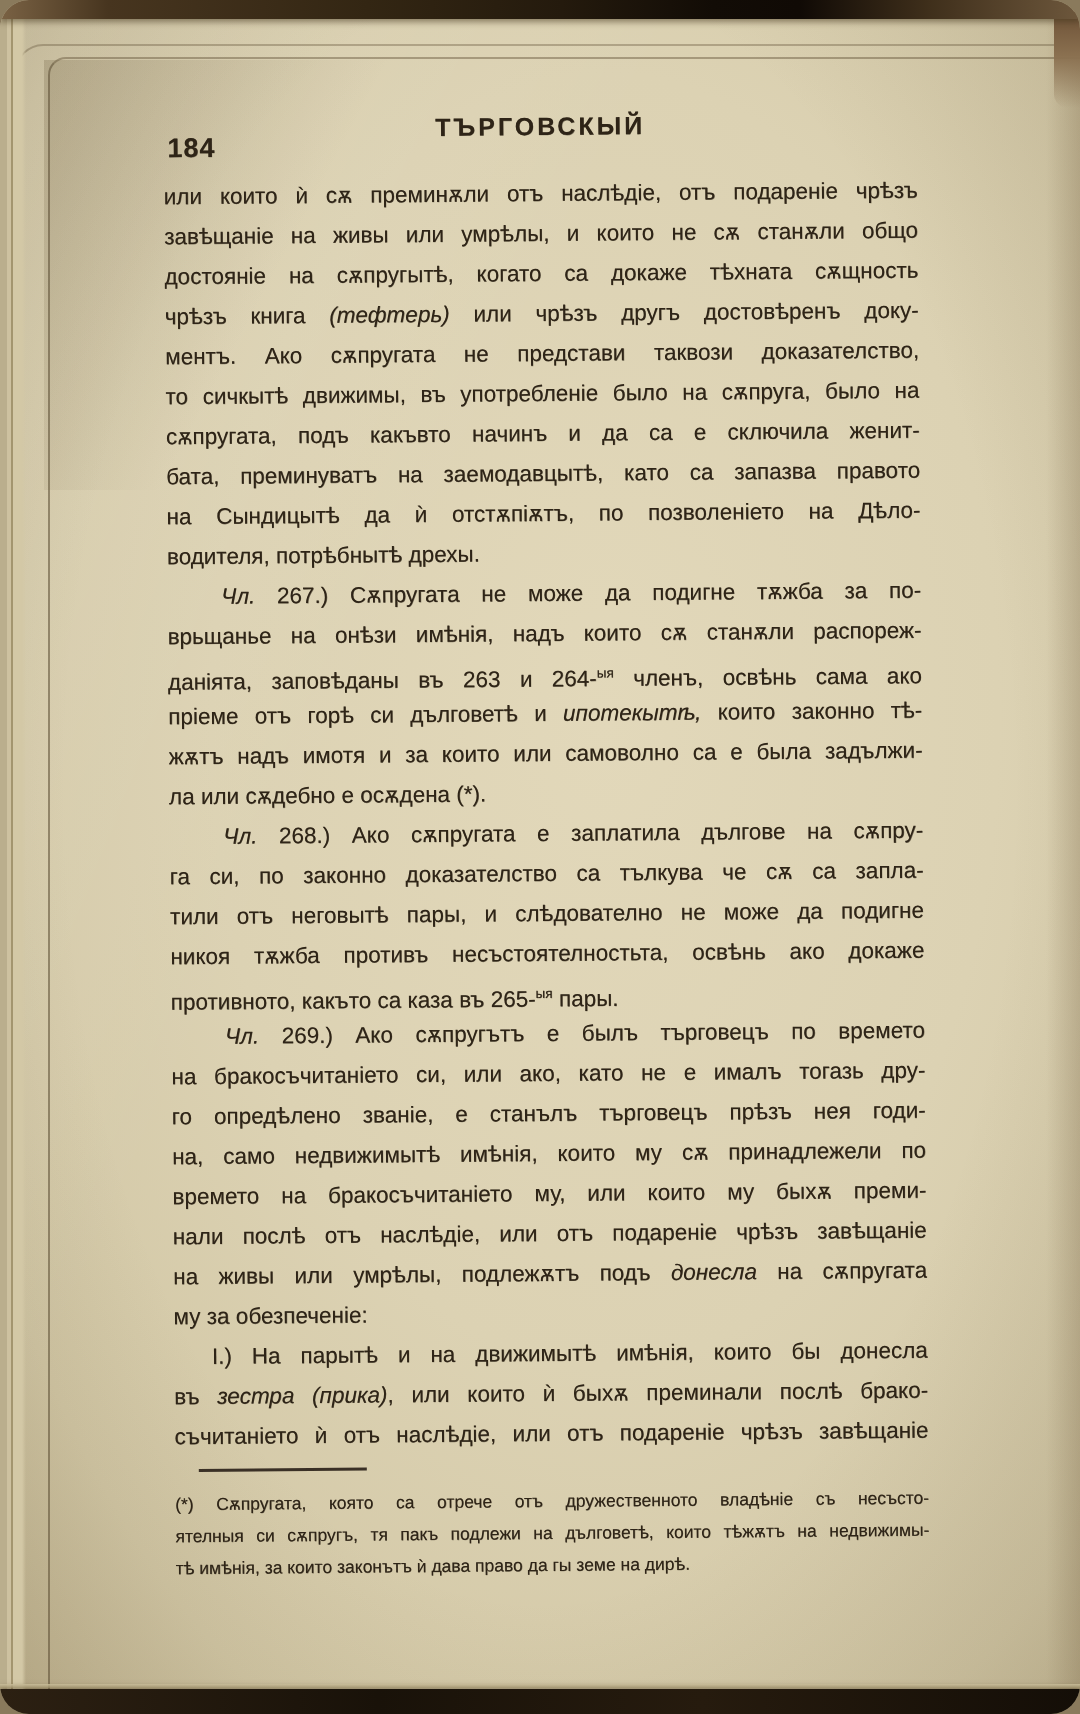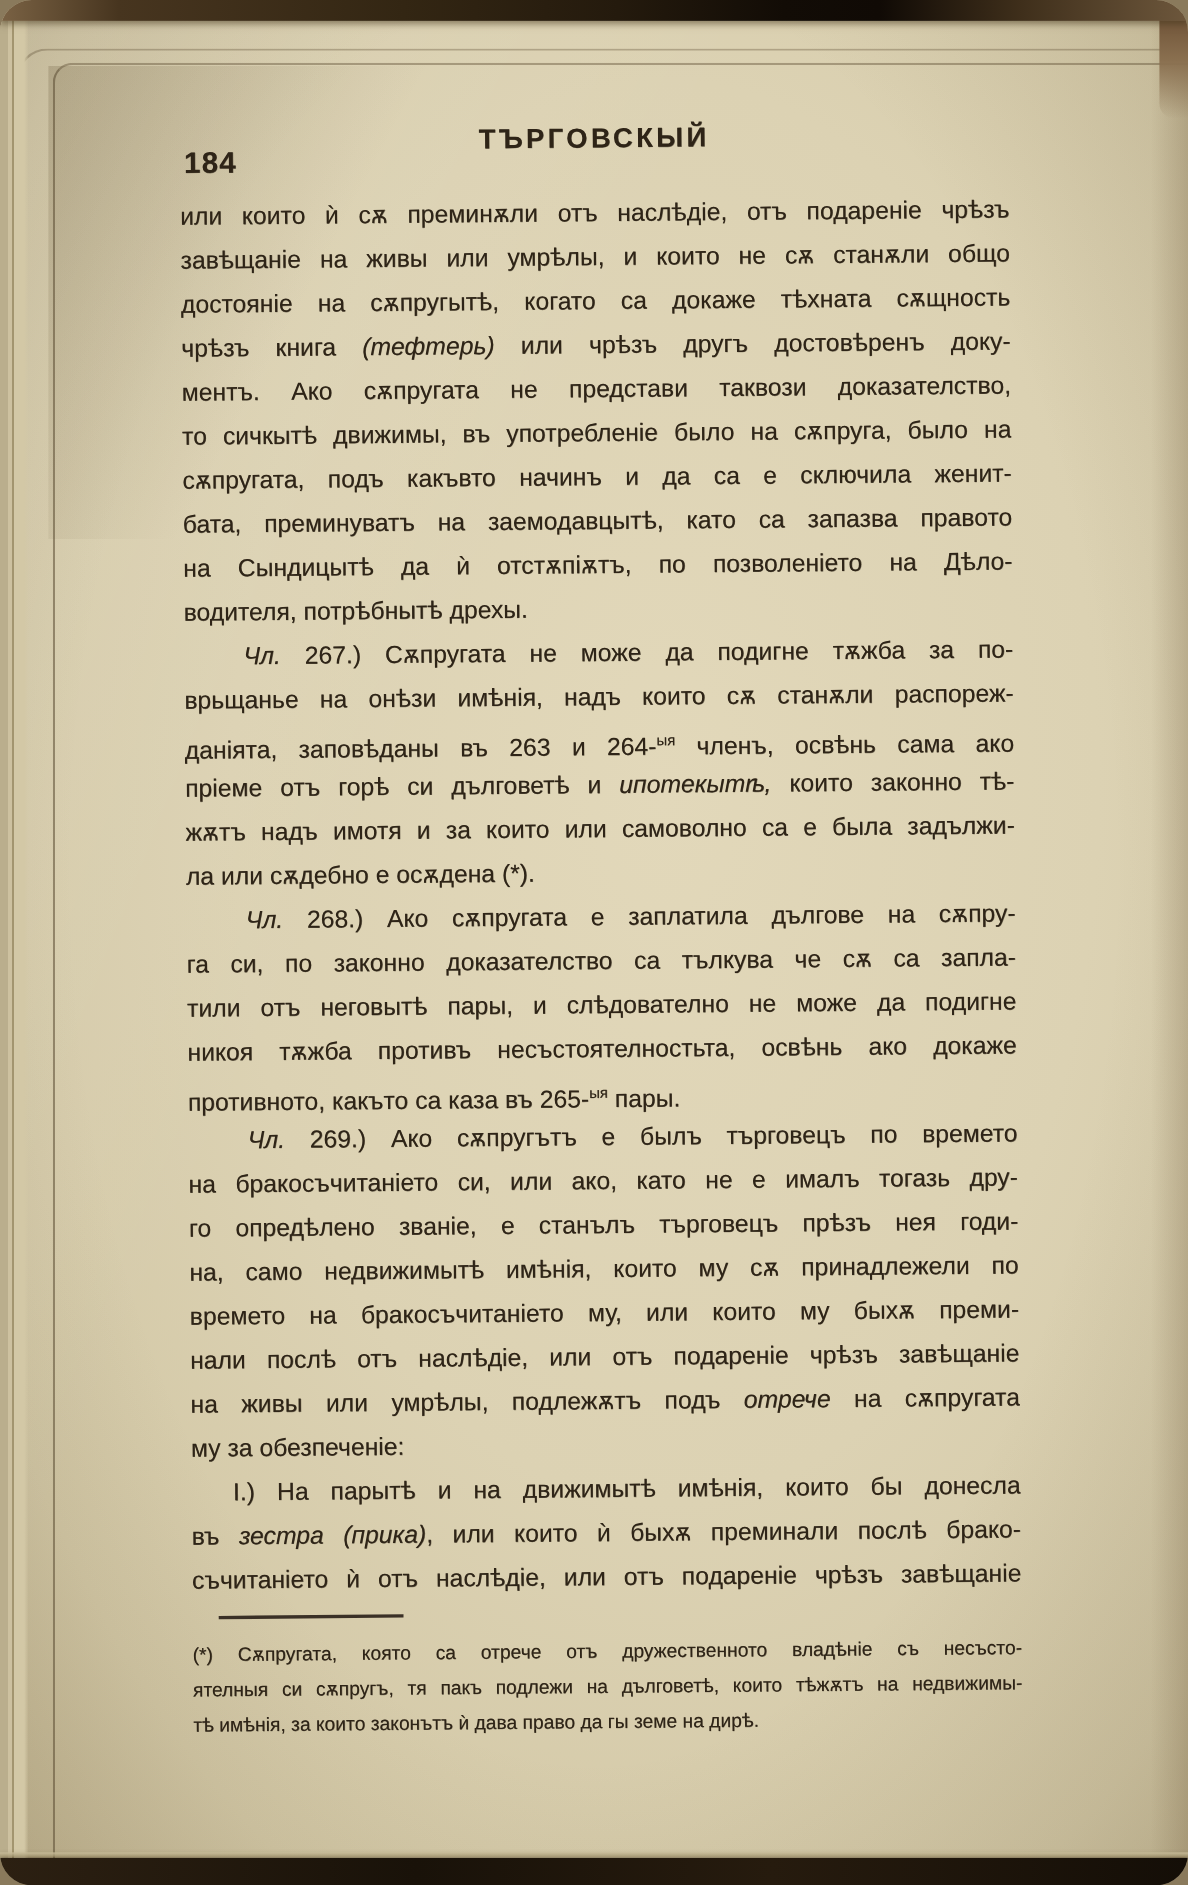--- a/index.html
+++ b/index.html
@@ -124,21 +124,21 @@
           <div class="line"><span>никоя тѫжба противъ несъстоятелностьта, освѣнь ако докаже</span></div>
           <div class="line end"><span>противното, какъто са каза въ 265-</span><sup>ыя</sup><span> пары.</span></div>
         </div>
         <div class="para indent">
           <div class="line"><span class="it">Чл.</span><span> 269.) Ако сѫпругътъ е былъ търговецъ по времето</span></div>
           <div class="line"><span>на бракосъчитаніето си, или ако, като не е ималъ тогазь дру-</span></div>
           <div class="line"><span>го опредѣлено званіе, е станълъ търговецъ прѣзъ нея годи-</span></div>
           <div class="line"><span>на, само недвижимытѣ имѣнія, които му сѫ принадлежели по</span></div>
           <div class="line"><span>времето на бракосъчитаніето му, или които му быхѫ преми-</span></div>
           <div class="line"><span>нали послѣ отъ наслѣдіе, или отъ подареніе чрѣзъ завѣщаніе</span></div>
-          <div class="line"><span>на живы или умрѣлы, подлежѫтъ подъ </span><span class="it">отрече</span><span> на сѫпругата</span></div>
+          <div class="line"><span>на живы или умрѣлы, подлежѫтъ подъ </span><span class="it">донесла</span><span> на сѫпругата</span></div>
           <div class="line end"><span>му за обезпеченіе:</span></div>
         </div>
         <div class="para indent-sm">
           <div class="line"><span>I.) На парытѣ и на движимытѣ имѣнія, които бы донесла</span></div>
           <div class="line"><span>въ </span><span class="it">зестра (прика)</span><span>, или които ѝ быхѫ преминали послѣ брако-</span></div>
           <div class="line"><span>съчитаніето ѝ отъ наслѣдіе, или отъ подареніе чрѣзъ завѣщаніе</span></div>
         </div>
       </div>
     <div class="foot-rule"></div>
     <div class="footnote fn-indent">

